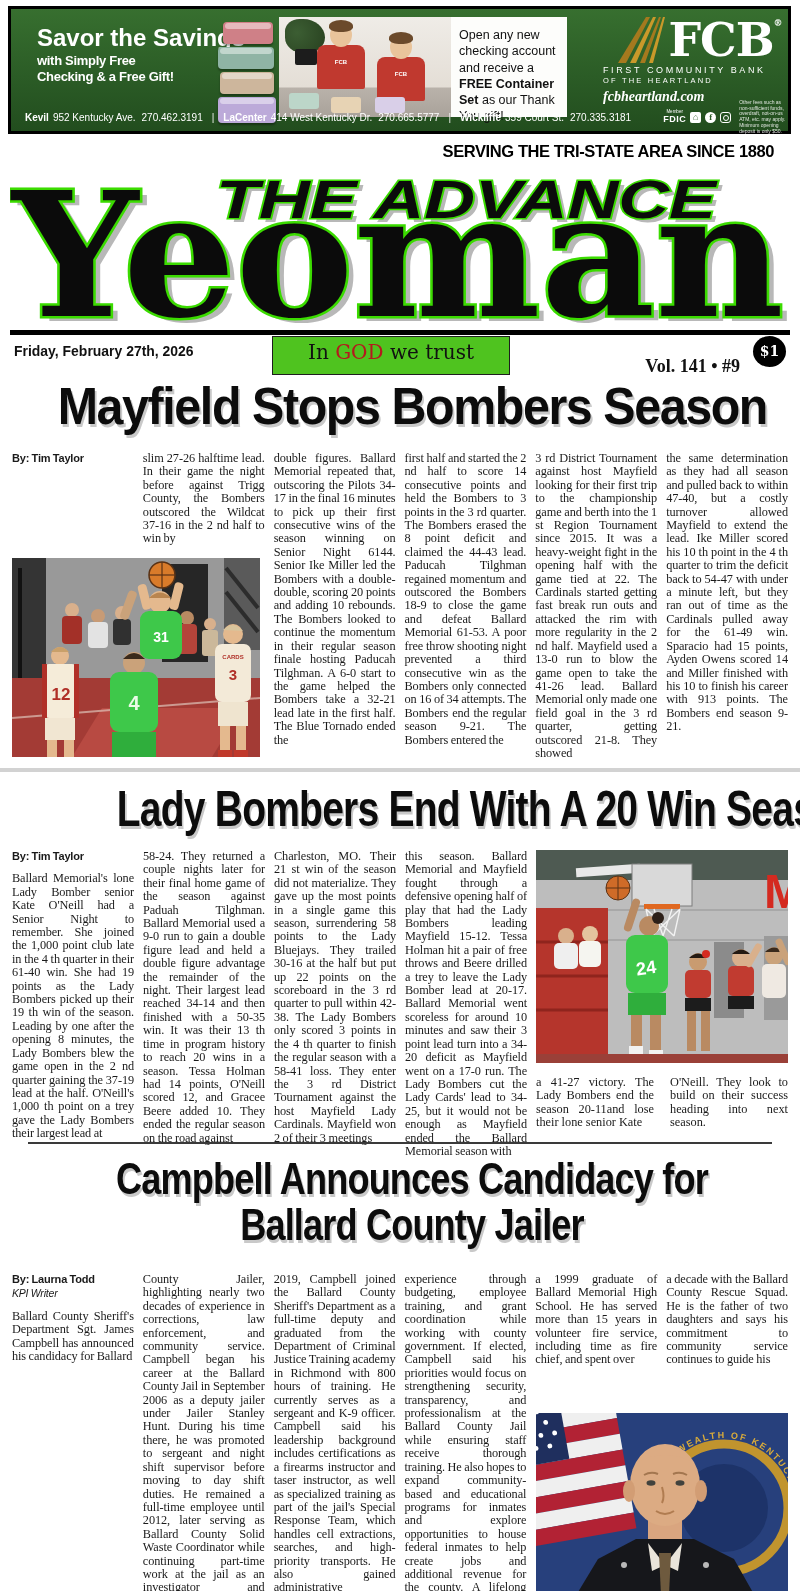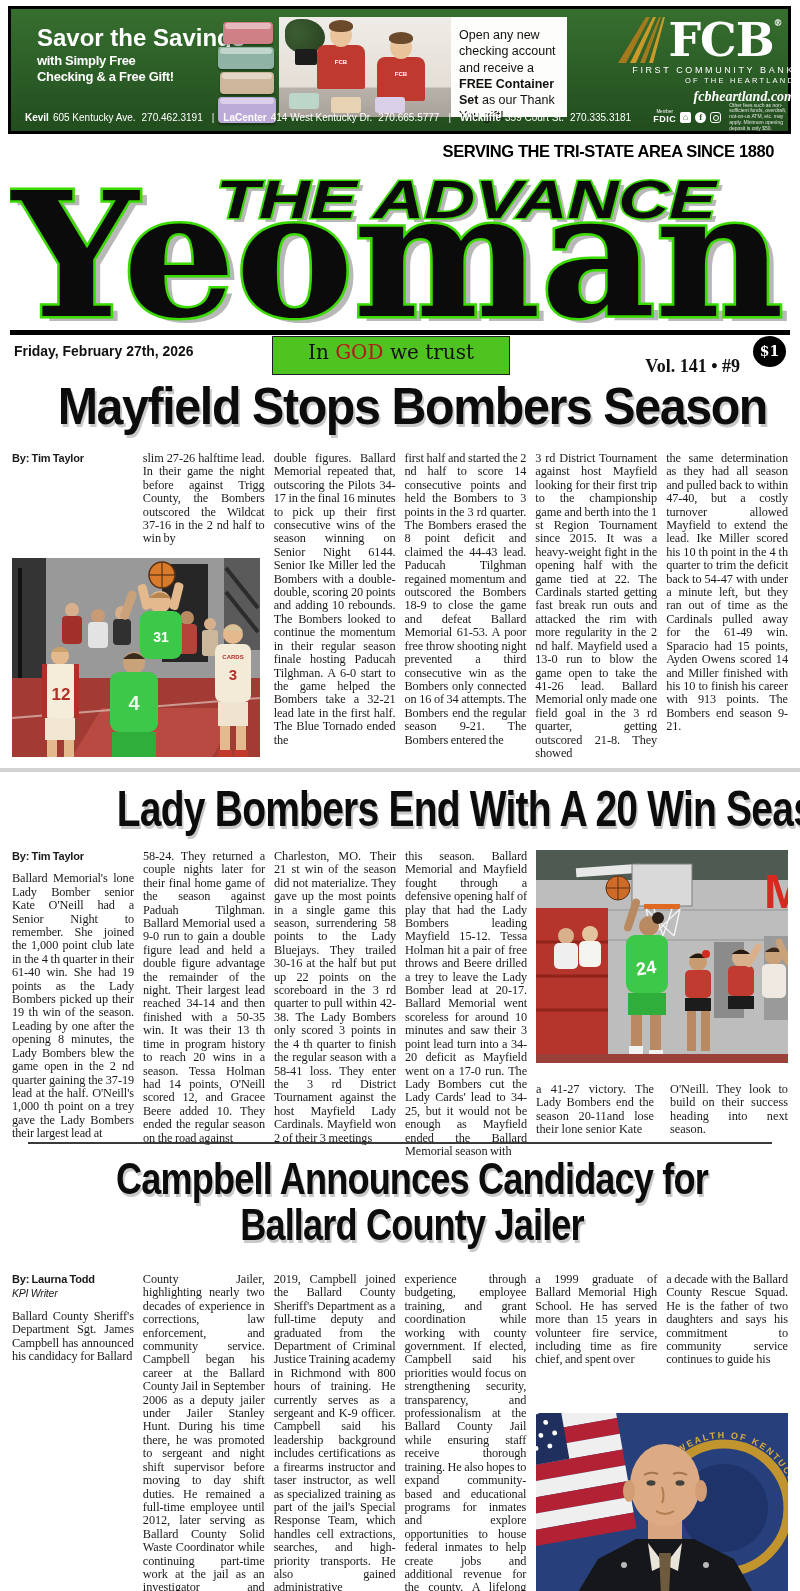--- a/index.html
+++ b/index.html
@@ -20,34 +20,34 @@
   .plant{position:absolute;left:6px;top:2px;width:40px;height:34px;background:radial-gradient(circle at 30% 40%,#3c5e33,#27401f);border-radius:40% 60% 50% 50%;}
   .pot{position:absolute;left:16px;top:32px;width:22px;height:16px;background:#1c1c1c;border-radius:2px;}
   .boy{position:absolute;}
   .boy .head{width:22px;height:24px;background:#e9c49b;border-radius:50%;margin:0 auto;position:relative;}
   .boy .head::before{content:"";position:absolute;left:-1px;top:-3px;width:24px;height:12px;background:#6b4a2b;border-radius:50% 50% 40% 40%;}
   .boy .shirt{width:48px;height:44px;background:#c0392f;border-radius:8px 8px 2px 2px;margin-top:-2px;
               color:#fff;font-family:"Liberation Sans",sans-serif;font-size:6px;font-weight:bold;text-align:center;padding-top:14px;box-sizing:border-box;}
   .snackbox{position:absolute;width:30px;height:16px;border-radius:3px;bottom:4px;}
   .offer{flex:1;padding:10px 8px 0 8px;font-family:"Liberation Sans",sans-serif;font-size:12.5px;line-height:1.3;color:#111;}
   .offer b{font-weight:bold;}
-  .fcb-logo{position:absolute;left:592px;top:8px;width:192px;text-align:right;color:#fff;}
+  .fcb-logo{position:absolute;left:592px;top:8px;width:192px;text-align:left;color:#fff;}
   .fcb-row{display:flex;align-items:flex-end;justify-content:center;}
   .fcb-name{font-family:"DejaVu Serif",serif;font-weight:bold;font-size:46px;line-height:0.95;letter-spacing:-1px;}
   .fcb-reg{font-size:9px;vertical-align:top;}
   .fcb-l1{font-family:"Liberation Sans",sans-serif;font-size:9px;letter-spacing:2.6px;margin-top:2px;white-space:nowrap;}
   .fcb-l2{font-family:"Liberation Sans",sans-serif;font-size:7.5px;letter-spacing:2.2px;margin-top:1px;}
   .fcb-site{font-family:"Liberation Serif",serif;font-style:italic;font-weight:bold;font-size:14px;margin-top:4px;}
   .ad-bottom{position:absolute;left:0;right:0;bottom:4px;height:20px;display:flex;align-items:center;
              color:#fff;font-family:"Liberation Sans",sans-serif;font-size:10px;}
   .loc{margin-left:14px;white-space:nowrap;}
   .loc b{font-weight:bold;margin-right:4px;}
   .loc .ph{margin-left:6px;}
   .pipe{margin:0 9px;opacity:.9;}
-  .fdic-wrap{display:flex;align-items:center;margin-left:22px;}
+  .fdic-wrap{display:flex;align-items:center;margin-left:32px;}
   .fdic{font-family:"Liberation Sans",sans-serif;text-align:center;line-height:1;}
   .fdic .m{font-size:4.5px;display:block;}
   .fdic .f{font-size:9px;font-weight:bold;letter-spacing:0.5px;}
   .icn{width:11px;height:11px;margin-left:4px;display:flex;align-items:center;justify-content:center;}
   .icn.house{background:#fff;border-radius:2px;color:#2b5c26;font-size:9px;font-weight:bold;}
   .icn.fb{background:#fff;border-radius:50%;color:#2b5c26;font-family:"Liberation Serif",serif;font-weight:bold;font-size:9px;}
   .icn.ig{border:1.5px solid #fff;border-radius:3px;box-sizing:border-box;position:relative;background:transparent;}
   .icn.ig::before{content:"";position:absolute;left:2px;top:2px;width:4px;height:4px;border:1.2px solid #fff;border-radius:50%;}
   .fineprint{margin-left:8px;width:120px;font-size:5px;line-height:1.15;opacity:.85;}
 
@@ -85,21 +85,21 @@
   .col.indent{text-indent:12px;}
   .byline{font-family:"Liberation Sans",sans-serif;font-weight:bold;font-size:11px;text-indent:0;
           margin-bottom:9px;letter-spacing:-0.2px;}
   .byrole{font-family:"Liberation Sans",sans-serif;font-style:italic;font-size:10.5px;font-weight:normal;
           display:block;margin-top:1px;}
   .a1-body{left:12px;top:452px;width:776px;height:308px;}
   .photo1{position:absolute;left:0;top:106px;width:248px;height:199px;}
   .div1{position:absolute;left:0;top:768px;width:800px;height:4px;background:#d2d2d2;}
   .a2-body{left:12px;top:850px;width:776px;height:287px;}
   .rightblock{flex:0 0 252px;width:252px;}
-  .caption-row{display:flex;gap:16px;margin-top:20px;}
+  .caption-row{display:flex;gap:16px;margin-top:13px;}
   .capcol{flex:1 1 0;text-align:justify;font-size:12.3px;line-height:13.4px;color:#1a1a1a;}
   .div2{position:absolute;left:28px;top:1142px;width:744px;height:2px;background:#3a3a3a;}
   .a3-body{left:12px;top:1252px;width:776px;height:339px;margin-top:21px;}
   .photo3{position:absolute;right:0;top:140px;width:252px;height:199px;}
   svg{display:block;}
 </style>
 </head>
 <body>
 
 <div id="page">
@@ -148,21 +148,21 @@
           <polygon points="33,46 37,46 49,0 47,0" fill="#c9992a"></polygon>
         </svg>
         <div class="fcb-name"><span>FCB</span><span class="fcb-reg">®</span></div>
       </div>
       <div class="fcb-l1">FIRST COMMUNITY BANK</div>
       <div class="fcb-l2">OF THE HEARTLAND</div>
       <div class="fcb-site">fcbheartland.com</div>
     </div>
 
     <div class="ad-bottom">
-      <span class="loc"><b>Kevil</b><span>605 Kentucky Ave.</span><span class="ph">270.462.3191</span></span>
+      <span class="loc"><b>Kevil</b><span>952 Kentucky Ave.</span><span class="ph">270.462.3191</span></span>
       <span class="pipe">|</span>
       <span class="loc" style="margin-left:0;"><b>LaCenter</b><span>414 West Kentucky Dr.</span><span class="ph">270.665.5777</span></span>
       <span class="pipe">|</span>
       <span class="loc" style="margin-left:0;"><b>Wickliffe</b><span>359 Court St.</span><span class="ph">270.335.3181</span></span>
       <span class="fdic-wrap">
         <span class="fdic"><span class="m">Member</span><span class="f">FDIC</span></span>
         <span class="icn house">⌂</span>
         <span class="icn fb">f</span>
         <span class="icn ig"></span>
       </span>

